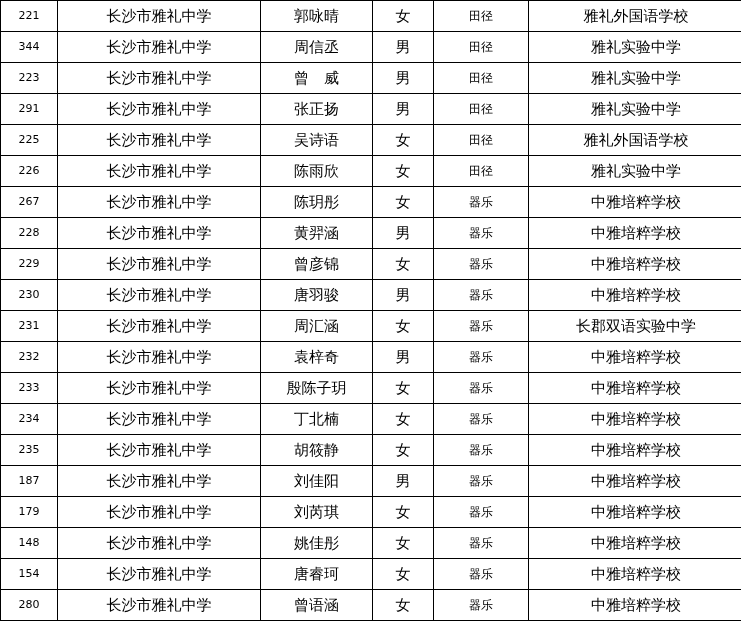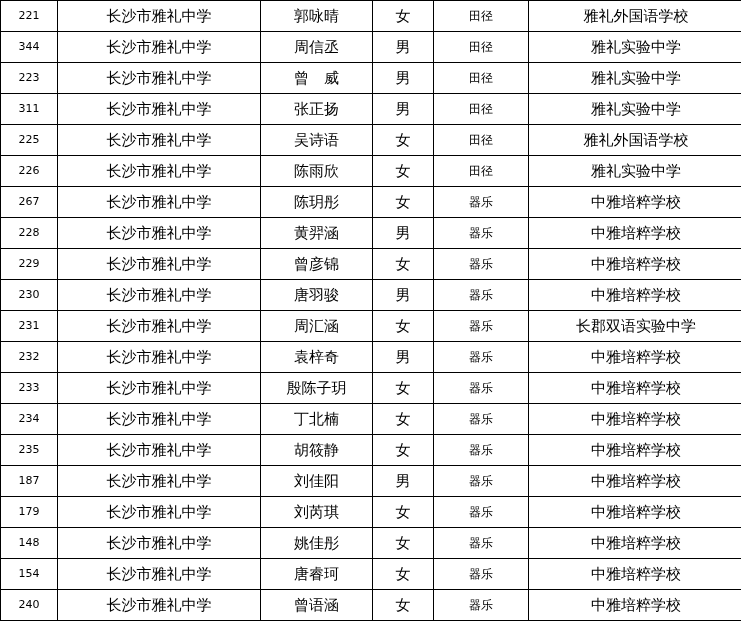--- a/index.html
+++ b/index.html
@@ -77,21 +77,21 @@
       </tr>
       <tr>
         <td class="col-index">223</td>
         <td class="col-school">长沙市雅礼中学</td>
         <td class="col-name">曾　威</td>
         <td class="col-gender">男</td>
         <td class="col-event">田径</td>
         <td class="col-target">雅礼实验中学</td>
       </tr>
       <tr>
-        <td class="col-index">311</td>
+        <td class="col-index">291</td>
         <td class="col-school">长沙市雅礼中学</td>
         <td class="col-name">张正扬</td>
         <td class="col-gender">男</td>
         <td class="col-event">田径</td>
         <td class="col-target">雅礼实验中学</td>
       </tr>
       <tr>
         <td class="col-index">225</td>
         <td class="col-school">长沙市雅礼中学</td>
         <td class="col-name">吴诗语</td>
@@ -205,21 +205,21 @@
       </tr>
       <tr>
         <td class="col-index">154</td>
         <td class="col-school">长沙市雅礼中学</td>
         <td class="col-name">唐睿珂</td>
         <td class="col-gender">女</td>
         <td class="col-event">器乐</td>
         <td class="col-target">中雅培粹学校</td>
       </tr>
       <tr>
-        <td class="col-index">240</td>
+        <td class="col-index">280</td>
         <td class="col-school">长沙市雅礼中学</td>
         <td class="col-name">曾语涵</td>
         <td class="col-gender">女</td>
         <td class="col-event">器乐</td>
         <td class="col-target">中雅培粹学校</td>
       </tr>
     </tbody>
 </table>
 
 </body></html>

